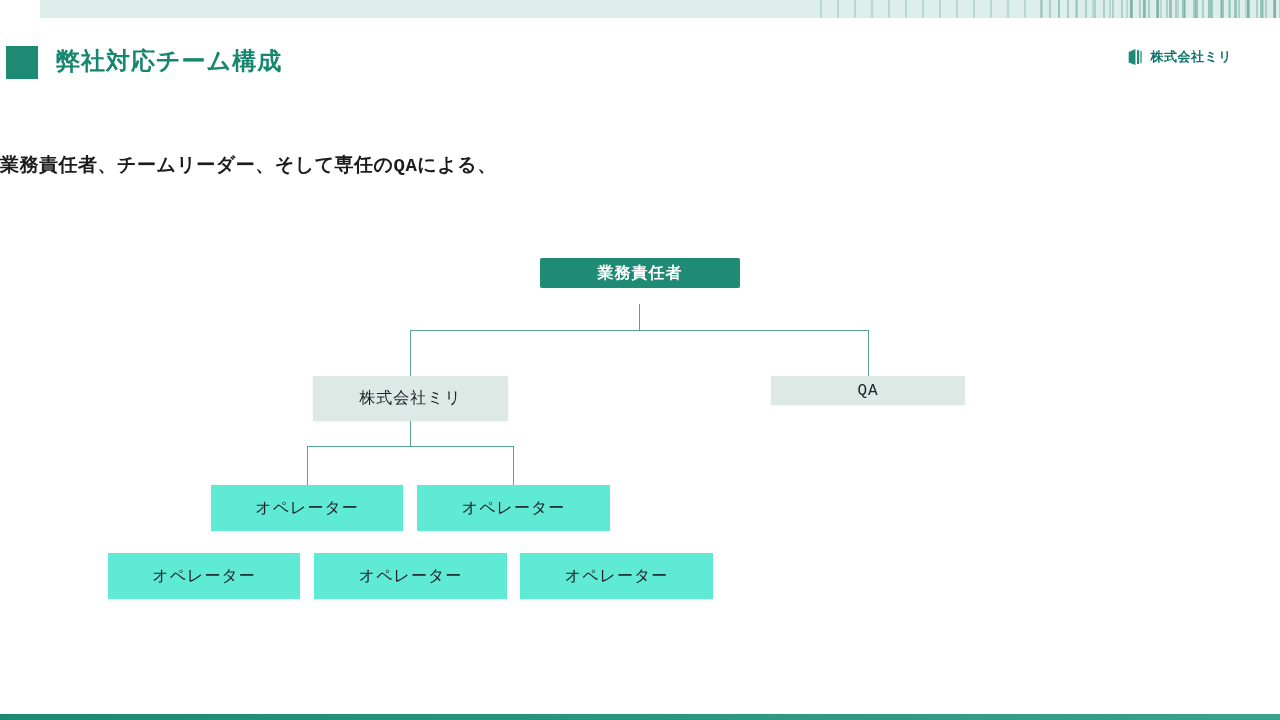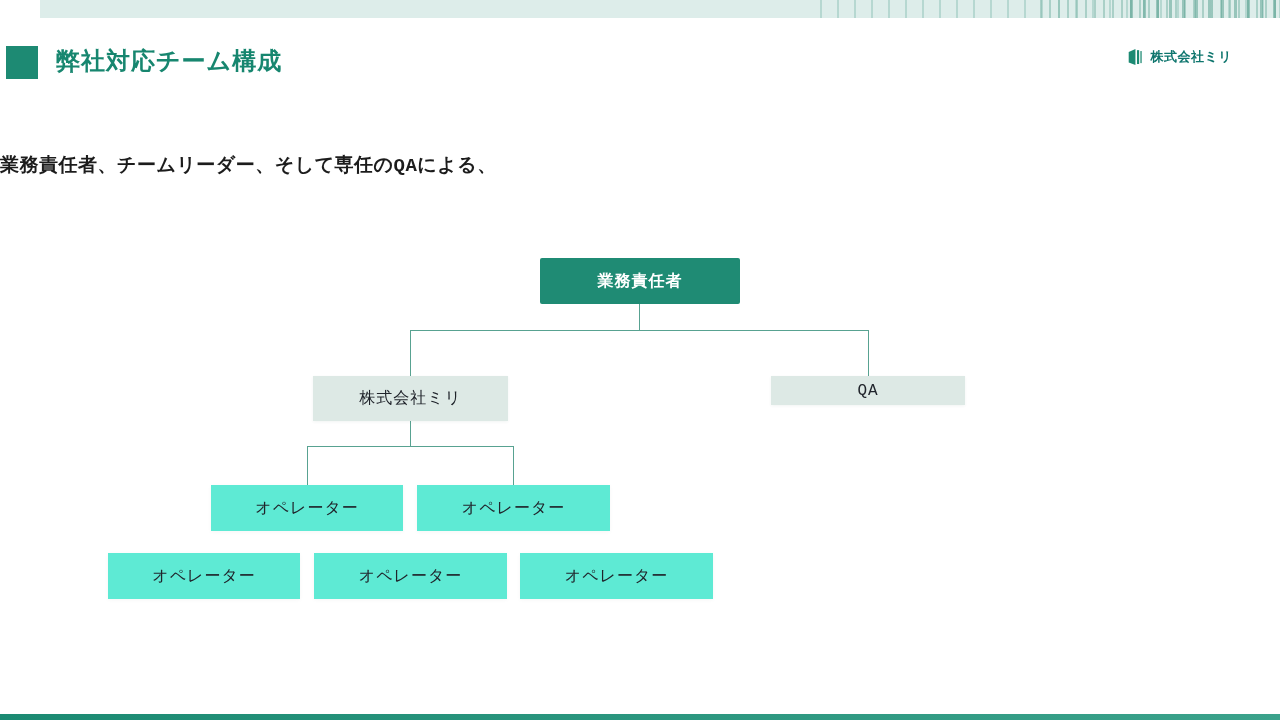--- a/index.html
+++ b/index.html
@@ -67,21 +67,21 @@
 
   <div class="cline" style="left:639px;top:304px;width:1px;height:26px;"></div>
   <div class="cline" style="left:410px;top:330px;width:459px;height:1px;"></div>
   <div class="cline" style="left:410px;top:330px;width:1px;height:46px;"></div>
   <div class="cline" style="left:868px;top:330px;width:1px;height:46px;"></div>
   <div class="cline" style="left:410px;top:421px;width:1px;height:25px;"></div>
   <div class="cline" style="left:307px;top:446px;width:206px;height:1px;"></div>
   <div class="cline" style="left:307px;top:446px;width:1px;height:39px;"></div>
   <div class="cline" style="left:513px;top:446px;width:1px;height:39px;"></div>
 
-  <div class="node node-root" style="left:540px;top:258px;width:200px;height:46px;">業務責任者</div>
+  <div class="node node-root" style="left:540px;top:258px;width:200px;height:30px;">業務責任者</div>
 
   <div class="node node-mint" style="left:313px;top:376px;width:195px;height:45px;">株式会社ミリ</div>
 
   <div class="node node-mint" style="left:771px;top:376px;width:194px;height:29px;">QA</div>
 
   <div class="node node-gray" style="left:211px;top:485px;width:192px;height:46px;">オペレーター</div>
 
   <div class="node node-gray" style="left:417px;top:485px;width:193px;height:46px;">オペレーター</div>
 
   <div class="node node-gray" style="left:108px;top:553px;width:192px;height:46px;">オペレーター</div>

